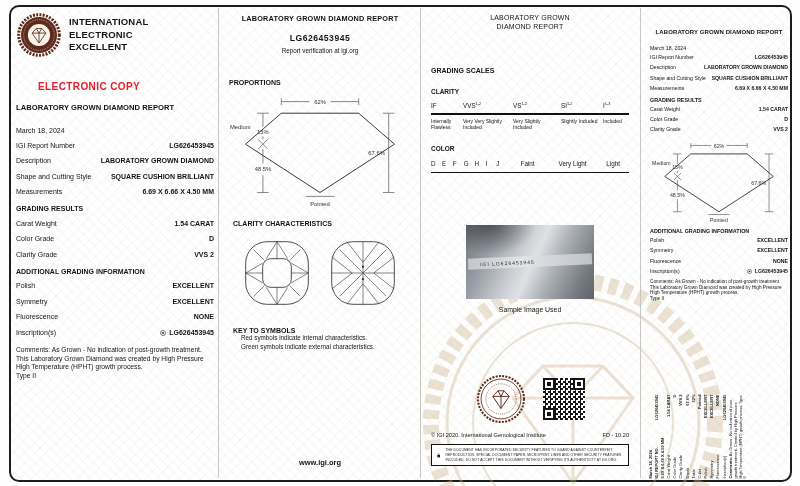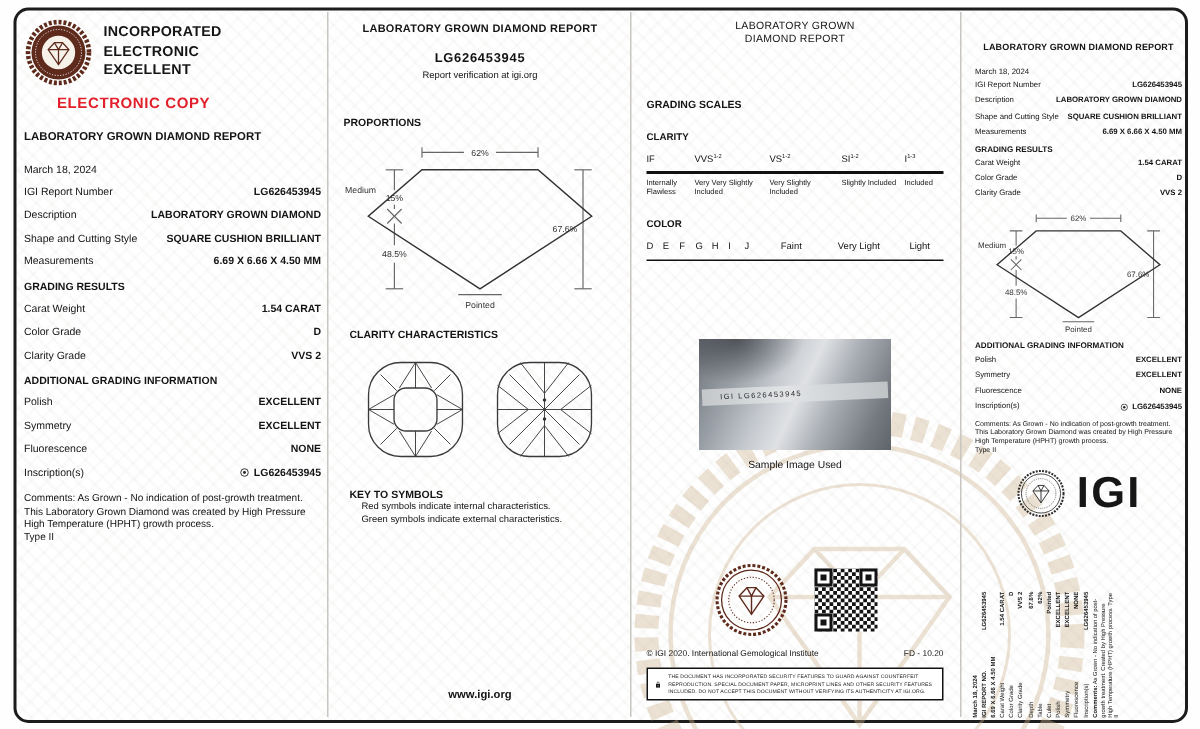--- a/index.html
+++ b/index.html
@@ -12,21 +12,21 @@
   .wm{position:absolute;left:418px;top:268px;width:310px;height:310px;opacity:.38;pointer-events:none;}
 
   .panel{position:absolute;top:8px;bottom:8px;}
   .p1{left:16px;width:198px;padding-right:2px;}
   .p2{left:223px;width:194px;}
   .p3{left:425px;width:210px;padding:0 6px;box-sizing:border-box;}
   .p4{left:645px;width:148px;padding:0 5px;box-sizing:border-box;}
 
   .logo-row{display:flex;align-items:center;gap:7px;margin-top:4px;}
   .inst-name{font-weight:bold;font-size:9.5px;line-height:1.3;letter-spacing:.2px;}
-  .ecopy{color:#e2202c;font-weight:bold;font-size:10px;letter-spacing:.4px;margin:6px 0 0 22px;}
+  .ecopy{color:#e2202c;font-weight:bold;font-size:10px;letter-spacing:.4px;margin:23px 0 0 22px;}
   .p1-title{font-weight:bold;font-size:7.6px;margin-top:11px;letter-spacing:.05px;}
   .date{font-size:7px;margin-top:15px;}
   .row{display:flex;justify-content:space-between;align-items:flex-start;font-size:7px;line-height:1.15;margin-top:7.5px;}
   .row .val{font-weight:bold;text-align:right;max-width:116px;}
   .sec{font-weight:bold;font-size:7px;margin-top:9px;}
   .comments{font-size:6.7px;line-height:1.28;margin-top:9px;}
   .insc-ico{display:inline-block;vertical-align:middle;margin-right:3px;}
 
   .p2-title{text-align:center;font-size:7.3px;font-weight:600;margin-top:6px;letter-spacing:.2px;}
   .p2-number{text-align:center;font-size:8.6px;font-weight:600;margin-top:10px;letter-spacing:.5px;}
@@ -120,21 +120,21 @@
         <circle cx="30" cy="30" r="26.5" fill="none" stroke="#5e2a1c" stroke-width="4" stroke-dasharray="2.6 1.7"></circle>
         <circle cx="30" cy="30" r="23.5" fill="#5e2a1c"></circle>
         <circle cx="30" cy="30" r="20" fill="none" stroke="#fff" stroke-width="0.8" stroke-dasharray="1 1.4"></circle>
         <circle cx="30" cy="30" r="14.5" fill="#f6f2ea"></circle>
         <g fill="none" stroke="#5e2a1c" stroke-width="1.1">
           <path d="M21 27.5 L26.5 21.5 H33.5 L39 27.5 L30 40.5 Z"></path>
           <path d="M21 27.5 H39 M26.5 21.5 L30 27.5 L33.5 21.5 M30 27.5 V40.5"></path>
         </g>
       </svg>
       <div class="inst-name">
-        <div>INCORPORATED</div>
+        <div>INTERNATIONAL</div>
         <div>ELECTRONIC</div>
         <div>EXCELLENT</div>
       </div>
     </div>
     <div class="ecopy">ELECTRONIC COPY</div>
     <div class="p1-title">LABORATORY GROWN DIAMOND REPORT</div>
 
     <div class="date">March 18, 2024</div>
 
     <div class="row">
@@ -425,32 +425,20 @@
             <circle cx="5" cy="5" r="4.2" fill="none" stroke="#222" stroke-width="1"></circle>
             <circle cx="5" cy="5" r="1.6" fill="#222"></circle>
           </svg><span>LG626453945</span></span>
     </div>
     <div class="comments">
       <div>Comments: As Grown - No indication of post-growth treatment.</div>
       <div>This Laboratory Grown Diamond was created by High Pressure High Temperature (HPHT) growth process.</div>
       <div>Type II</div>
     </div>
 
-    <div class="wordmark">
-      <svg width="34" height="34" viewBox="0 0 60 60">
-        <circle cx="30" cy="30" r="26.5" fill="none" stroke="#2b2b2b" stroke-width="2.4" stroke-dasharray="2.3 1.5"></circle>
-        <circle cx="30" cy="30" r="23" fill="none" stroke="#2b2b2b" stroke-width="1"></circle>
-        <circle cx="30" cy="30" r="17.5" fill="none" stroke="#2b2b2b" stroke-width="0.8" stroke-dasharray="1 1.3"></circle>
-        <g fill="none" stroke="#2b2b2b" stroke-width="1.1">
-          <path d="M20.5 27 L26.5 20.5 H33.5 L39.5 27 L30 41 Z"></path>
-          <path d="M20.5 27 H39.5 M26.5 20.5 L30 27 L33.5 20.5 M30 27 V41"></path>
-        </g>
-      </svg>
-      <span class="igi-text">IGI</span>
-    </div>
   </div>
 
   <div class="side-label">
     <div class="sl-inner">
       <div class="sl-row bold">
           <span class="lbl">March 18, 2024</span>
           <span class="val"></span>
         </div>
       <div class="sl-row bold">
           <span class="lbl">IGI REPORT NO.</span>

